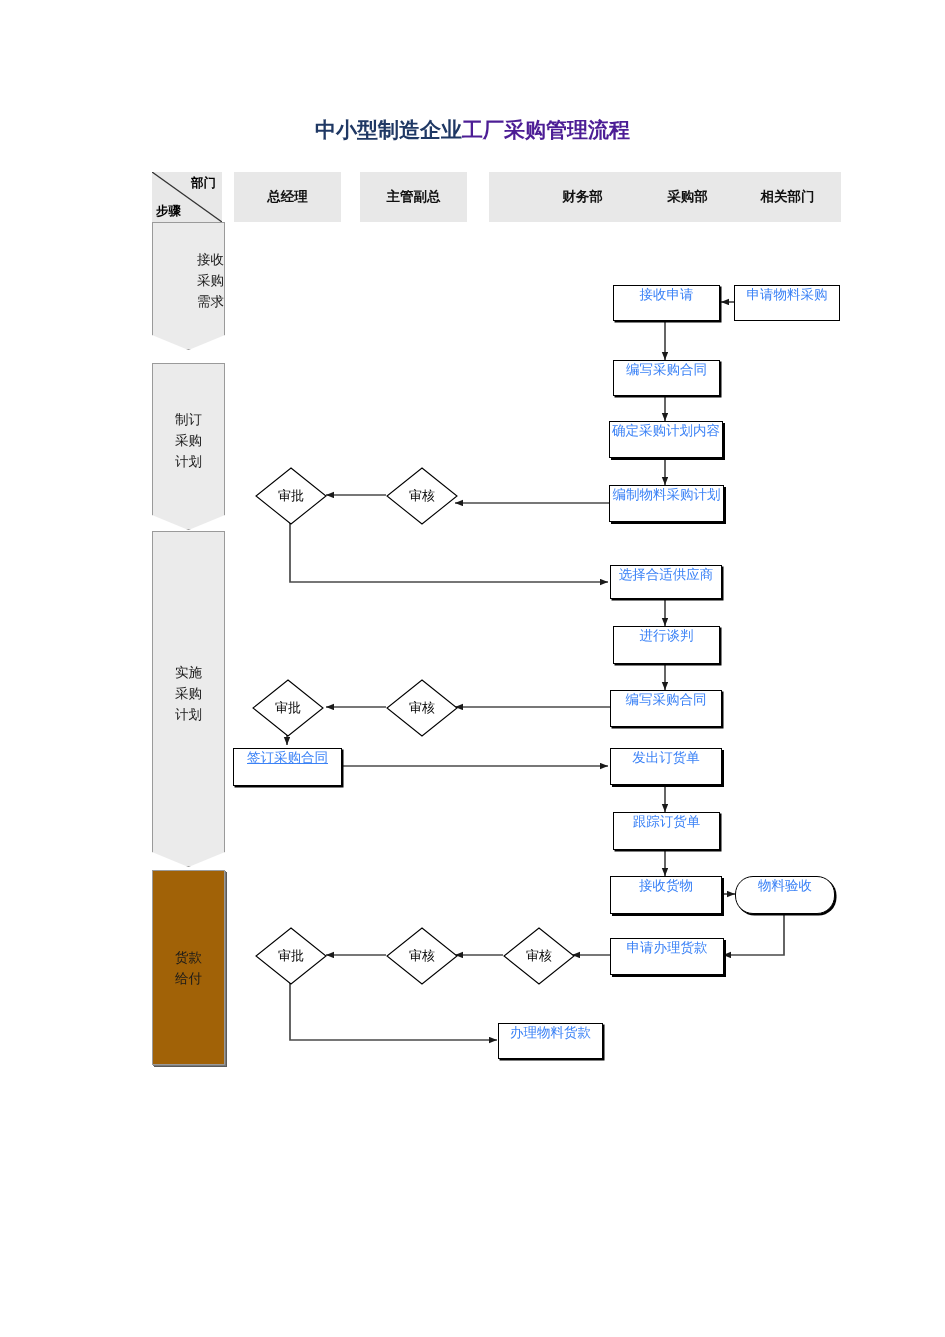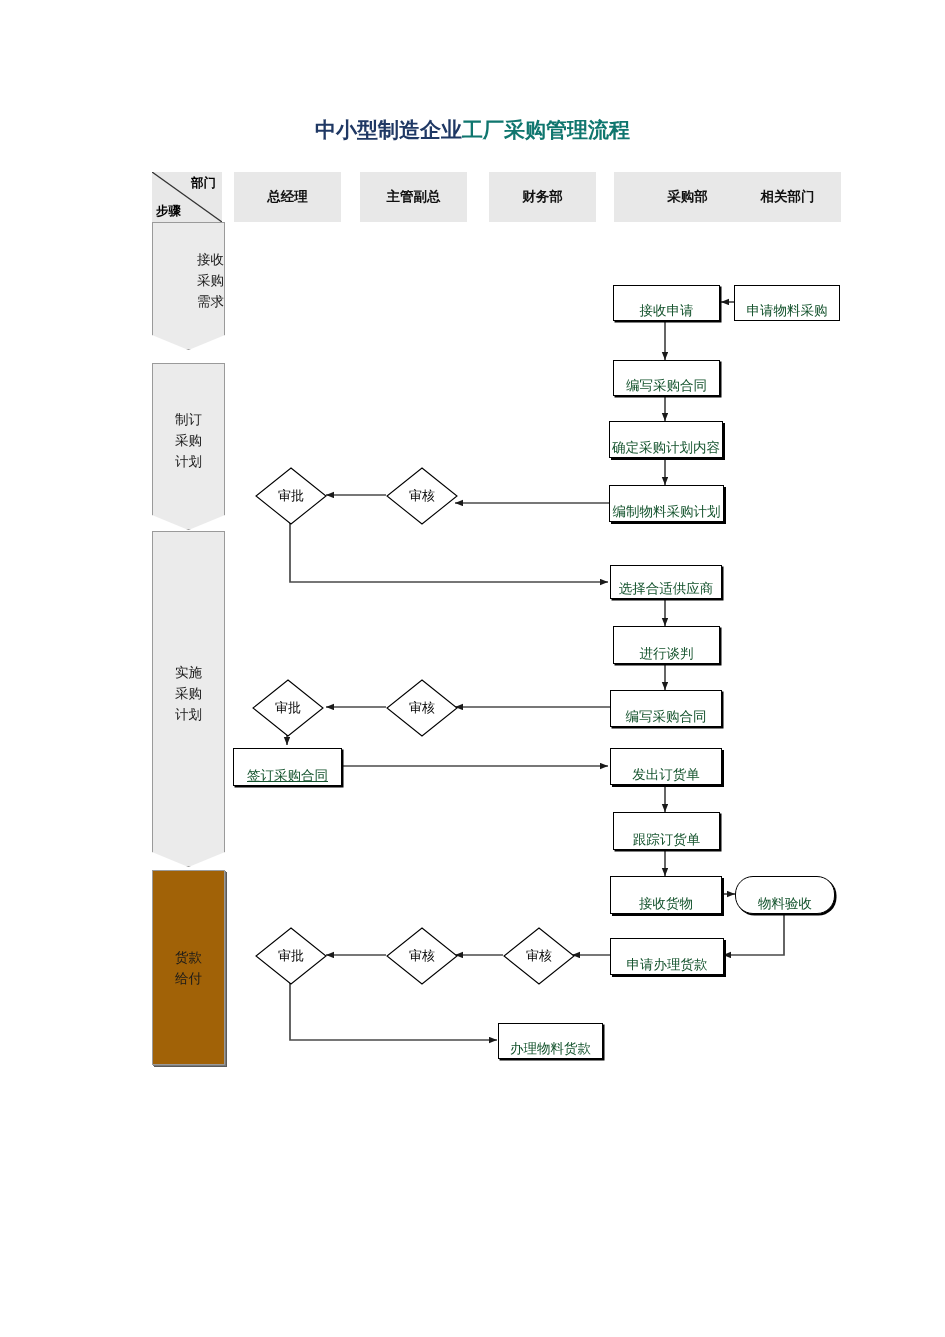--- a/index.html
+++ b/index.html
@@ -2,21 +2,21 @@
 <html><head>
 <meta charset="utf-8">
 <style>
   html,body{margin:0;padding:0;background:#ffffff;}
   body{width:945px;height:1337px;font-family:"Liberation Serif","DejaVu Serif",serif;color:#000;}
   #page{position:relative;width:945px;height:1337px;overflow:hidden;background:#fff;}
 
   
   #title-wrap{position:absolute;left:0;top:116px;width:945px;text-align:center;}
   #title-wrap .t1{font-family:"DejaVu Sans","Liberation Sans",sans-serif;font-weight:bold;font-size:21px;color:#1f3864;letter-spacing:0px;}
-  #title-wrap .t2{font-family:"Liberation Serif","DejaVu Serif",serif;font-weight:bold;font-size:21px;color:#0f766e;letter-spacing:0px;}
+  #title-wrap .t2{font-family:"Liberation Serif","DejaVu Serif",serif;font-weight:bold;font-size:21px;color:#4c1d95;letter-spacing:0px;}
 
   
   .hdr-cell{position:absolute;background:#e8e8e8;display:flex;align-items:center;justify-content:center;
             font-family:"Liberation Serif","DejaVu Serif",serif;font-weight:bold;font-size:13.5px;color:#111;}
   #hdr-corner{position:absolute;background:#e8e8e8;}
   #hdr-corner .lbl-dept{position:absolute;right:6px;top:3px;font-size:12.5px;font-weight:bold;
             font-family:"Liberation Serif","DejaVu Serif",serif;margin-left:20px;}
   #hdr-corner .lbl-step{position:absolute;left:4px;bottom:2px;font-size:12.5px;font-weight:bold;
             font-family:"Liberation Serif","DejaVu Serif",serif;}
 
@@ -26,22 +26,22 @@
          display:flex;align-items:center;justify-content:center;}
   .stage .stxt{font-family:"Liberation Serif","DejaVu Serif",serif;font-size:13.5px;line-height:21px;text-align:center;color:#1a1a1a;}
   .chev{position:absolute;background:#ebebeb;border:1px solid #9a9a9a;
         display:flex;align-items:center;justify-content:center;
         clip-path:polygon(0 0,100% 0,100% calc(100% - 15px),50% 100%,0 calc(100% - 15px));
         filter:drop-shadow(2px 2px 0 #6f6f6f);}
   .chev .stxt{font-family:"Liberation Serif","DejaVu Serif",serif;font-size:13.5px;line-height:21px;text-align:center;color:#1a1a1a;
               position:relative;top:-6px;}
 
   
-  .box{position:absolute;background:#fff;border:1px solid #000;display:flex;align-items:flex-end;justify-content:center;
-       font-family:"Liberation Serif","DejaVu Serif",serif;font-size:13.5px;color:#14532d;white-space:nowrap;}
+  .box{position:absolute;background:#fff;border:1px solid #000;display:flex;align-items:flex-start;justify-content:center;
+       font-family:"Liberation Serif","DejaVu Serif",serif;font-size:13.5px;color:#3b82f6;white-space:nowrap;}
   .box.heavy{border:1px solid #000;box-shadow:1.5px 1.5px 0 0 #000;}
   .box.thick{border-width:1px;border-color:#000;box-shadow:2px 2px 0 0 #000;}
 
   
   .dia{position:absolute;}
   .dia .dshape{position:absolute;left:0;top:0;width:100%;height:100%;}
   .dia .dtxt{position:absolute;left:0;top:0;width:100%;height:100%;display:flex;align-items:center;justify-content:center;
              font-family:"Liberation Serif","DejaVu Serif",serif;font-size:13px;color:#000;}
 
   
@@ -63,21 +63,21 @@
     <span class="lbl-dept">部门</span>
     <span class="lbl-step">步骤</span>
   </div>
 
   <div class="hdr-cell" style="left:360px;top:172px;width:107px;height:50px;">
     <span>主管副总</span>
     </div>
   <div class="hdr-cell" style="left:234px;top:172px;width:107px;height:50px;">
     <span>总经理</span>
     </div>
-  <div class="hdr-cell" style="left:489px;top:172px;width:107px;height:50px;">
+  <div class="hdr-cell" style="left:489px;top:172px;width:107px;height:50px;padding-left:40px;">
     <span>财务部</span>
     </div>
   <div class="hdr-cell" style="left:614px;top:172px;width:107px;height:50px;padding-left:20px;">
     <span>采购部</span>
     </div>
   <div class="hdr-cell" style="left:734px;top:172px;width:107px;height:50px;">
     <span>相关部门</span>
     </div>
 
   <div class="chev" style="left:152px;top:222px;width:71px;height:126px;justify-content:flex-end;">

